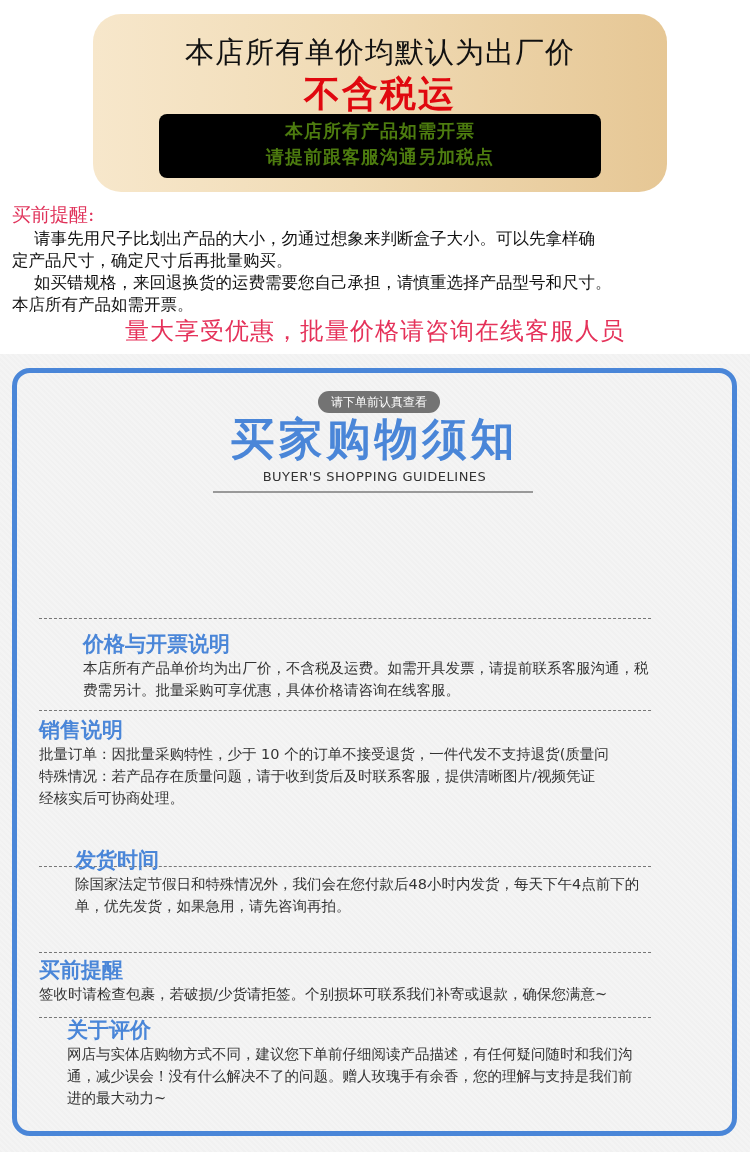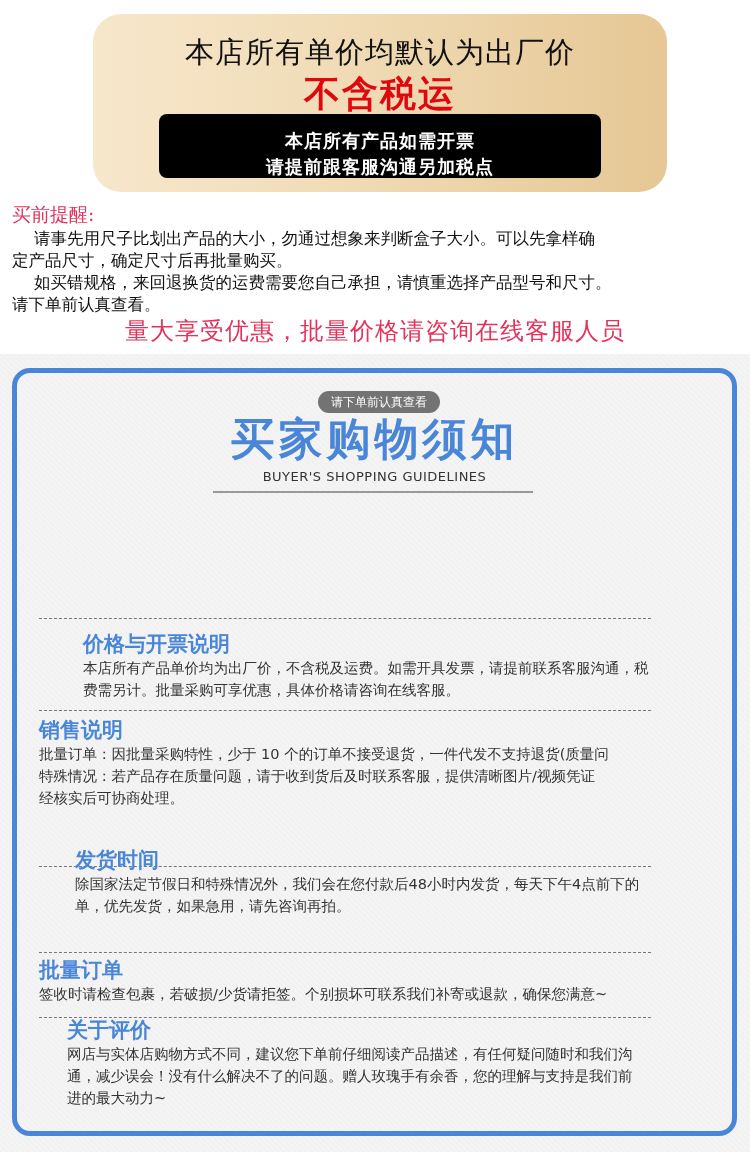--- a/index.html
+++ b/index.html
@@ -15,22 +15,22 @@
   .banner-line1 {
     position: absolute; left: 0; right: 0; top: 20px; text-align: center;
     font-size: 29px; line-height: 36px; color: #111; letter-spacing: 1px;
   }
   .banner-line2 {
     position: absolute; left: 0; right: 0; top: 58px; text-align: center;
     font-size: 36px; line-height: 44px; color: #e0080f; font-weight: bold; letter-spacing: 2px;
   }
   .banner-box {
     position: absolute; left: 66px; top: 100px; width: 442px; height: 64px;
-    background: #000; border-radius: 8px; color: #ffffff; text-align: center;
-    font-weight: bold; font-size: 18px; line-height: 26px; padding-top: 14px; letter-spacing: 1px;
+    background: #000; border-radius: 8px; color: #4d7c0f; text-align: center;
+    font-weight: bold; font-size: 18px; line-height: 26px; padding-top: 4px; letter-spacing: 1px;
   }
 
   
   .reminder { position: absolute; left: 0; top: 200px; width: 750px; font-family: "DejaVu Serif", "Liberation Serif", serif; }
   .reminder-title { position: absolute; left: 12px; top: 2px; font-size: 19px; color: #e0325a; line-height: 24px; }
   .reminder-para { position: absolute; left: 12px; font-size: 16.5px; line-height: 22px; color: #111; width: 730px; }
   .reminder-para.p1 { top: 28px; }
   .reminder-para.p2 { top: 72px; }
   .indent { display: inline-block; width: 22px; }
   .promo {
@@ -88,21 +88,21 @@
 </div>
 
 <div class="reminder">
   <div class="reminder-title">买前提醒:</div>
   <div class="reminder-para p1">
     <div><span class="indent"></span><span>请事先用尺子比划出产品的大小，勿通过想象来判断盒子大小。可以先拿样确</span></div>
     <div>定产品尺寸，确定尺寸后再批量购买。</div>
   </div>
   <div class="reminder-para p2">
     <div><span class="indent"></span><span>如买错规格，来回退换货的运费需要您自己承担，请慎重选择产品型号和尺寸。</span></div>
-    <div>请下单前认真查看。</div>
+    <div>本店所有产品如需开票。</div>
   </div>
   <div class="promo">量大享受优惠，批量价格请咨询在线客服人员</div>
 </div>
 
 <div class="panel-bg"></div>
 <div class="panel">
   <div class="pill">请下单前认真查看</div>
   <div class="big-title">买家购物须知</div>
   <div class="sub-title">BUYER'S SHOPPING GUIDELINES</div>
   <div class="title-rule"></div>
@@ -131,21 +131,21 @@
   <div class="section" style="top:474px;margin-left:36px;">
     <div class="section-title">发货时间</div>
     <div class="section-body">
       <p>除国家法定节假日和特殊情况外，我们会在您付款后48小时内发货，每天下午4点前下的</p>
       <p>单，优先发货，如果急用，请先咨询再拍。</p>
     </div>
   </div>
   <div class="dash" style="top:579px;"></div>
 
   <div class="section" style="top:584px;">
-    <div class="section-title">批量订单</div>
+    <div class="section-title">买前提醒</div>
     <div class="section-body">
       <p>签收时请检查包裹，若破损/少货请拒签。个别损坏可联系我们补寄或退款，确保您满意~</p>
     </div>
   </div>
   <div class="dash" style="top:644px;"></div>
 
   <div class="section" style="top:644px;margin-left:28px;">
     <div class="section-title">关于评价</div>
     <div class="section-body">
       <p>网店与实体店购物方式不同，建议您下单前仔细阅读产品描述，有任何疑问随时和我们沟</p>

